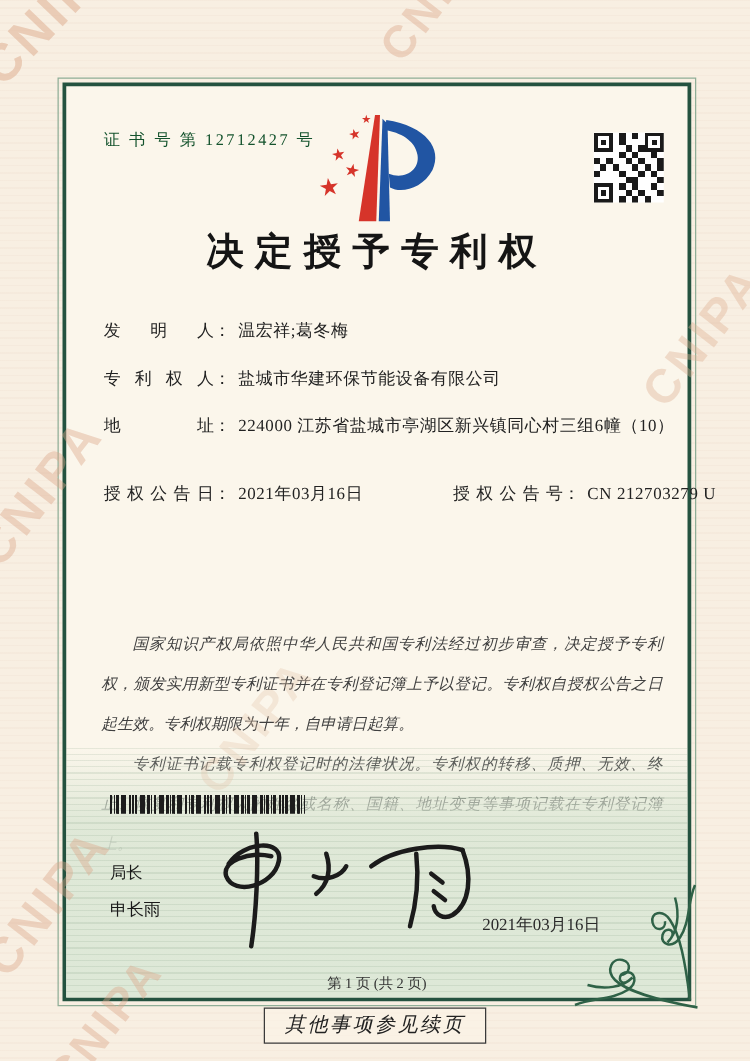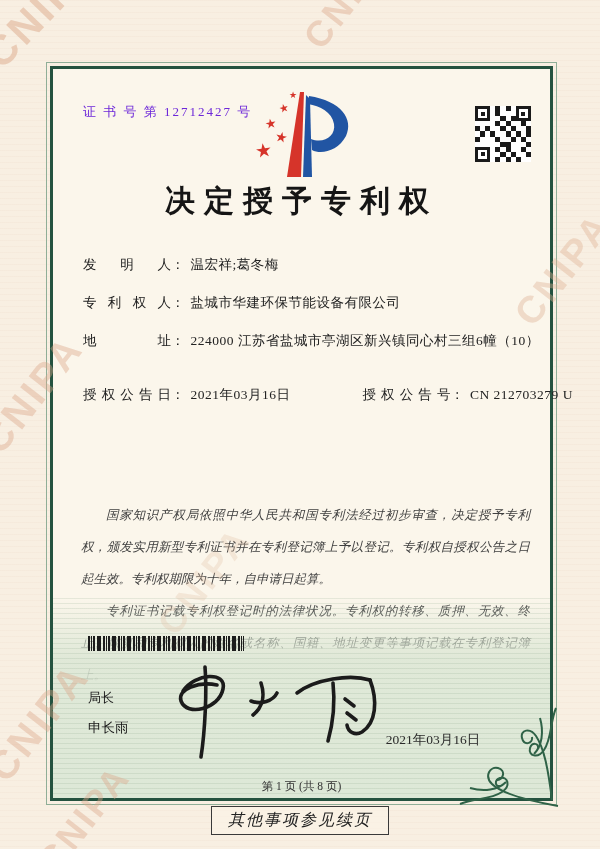--- a/index.html
+++ b/index.html
@@ -30,21 +30,21 @@
 
   
   .frame{
     position:absolute; left:50px; top:66px; width:503px; height:735px;
     background:#fbf6eb; border:3px solid #24523f; box-sizing:border-box; z-index:2;
   }
   .frame::before{ 
     content:""; position:absolute; left:-7px; top:-7px; right:-7px; bottom:-7px;
     border:1px solid #8fae97; pointer-events:none;
   }
-  .cert-no{position:absolute; left:30px; top:34px; font-size:13px; letter-spacing:2px; color:#6d28d9;}
+  .cert-no{position:absolute; left:30px; top:34px; font-size:13px; letter-spacing:2px; color:#14532d;}
 
   
   .logo{position:absolute; left:196px; top:20px; width:110px; height:92px;}
   .logo .star{position:absolute; color:#d6342a; line-height:1;}
   .logo svg{position:absolute; left:0; top:0;}
 
   .qr{position:absolute; left:422px; top:37px; width:56px; height:56px;}
 
   .title{
     position:absolute; left:0; top:112px; width:100%; text-align:center;
@@ -219,21 +219,21 @@
         <path d="M86,40 C96,44 108,40 112,32"></path>
         <path d="M132,32 C150,18 185,13 205,19"></path>
         <path d="M168,22 C170,40 168,62 163,80"></path>
         <path d="M205,19 C213,40 211,62 197,71 C190,75 183,71 182,64"></path>
         <path d="M180,38 l9,7"></path>
         <path d="M182,52 l9,7"></path>
       </g>
     </svg>
 
     <div class="issue-date">2021年03月16日</div>
-    <div class="page-info">第 1 页 (共 8 页)</div>
+    <div class="page-info">第 1 页 (共 2 页)</div>
 
     <svg class="flourish" width="120" height="120" viewBox="0 0 120 120">
       <g fill="none" stroke="#2f6247" stroke-width="2">
         <path d="M118,118 C85,112 60,104 52,96 C44,88 50,78 58,80 C66,82 64,92 56,92"></path>
         <path d="M112,112 C108,80 104,60 96,48 C90,39 80,42 82,50 C84,58 93,56 92,49"></path>
         <path d="M100,30 C104,44 102,58 94,66"></path>
         <path d="M30,100 C44,104 58,102 66,94"></path>
         <path d="M116,20 C110,34 112,50 104,62 C98,71 88,68 90,60 C92,54 99,55 98,60"></path>
         <path d="M20,116 C34,110 50,112 62,104 C71,98 68,88 60,90 C54,92 55,99 60,98"></path>
       </g>

